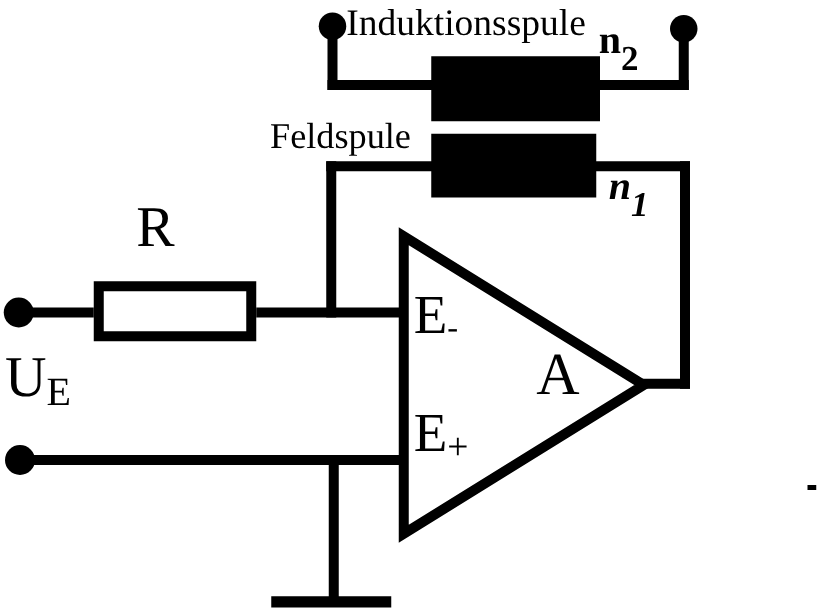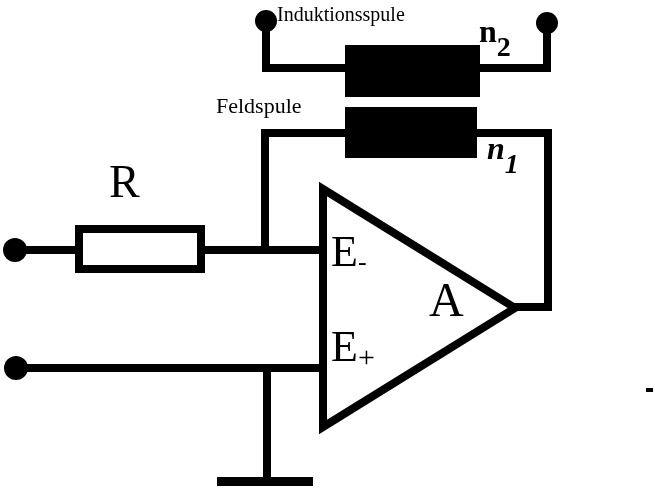--- a/index.html
+++ b/index.html
@@ -21,22 +21,22 @@
     box-sizing: border-box;
   }
   .opamp { position: absolute; }
   .label {
     position: absolute;
     color: #000000;
     line-height: 1;
     white-space: nowrap;
   }
   .label sub { line-height: 0; font-family: "Liberation Serif", serif; }
-  .lbl-coiltext { font-size: 20px; }
-  .lbl-feldtext { font-size: 22px; }
+  .lbl-coiltext { font-size: 30px; }
+  .lbl-feldtext { font-size: 29px; }
   .lbl-turns { font-size: 32px; font-weight: bold; }
   .lbl-turns sub { font-size: 28px; vertical-align: -14px; }
   .lbl-R  { font-size: 46px; }
   .lbl-U  { font-size: 46px; }
   .lbl-U sub { font-size: 32px; vertical-align: -7px; }
   .lbl-E  { font-size: 44px; }
   .lbl-E sub.minus { font-size: 26px; vertical-align: -4px; }
   .lbl-E sub.plus  { font-size: 30px; vertical-align: -6px; }
   .lbl-A  { font-size: 48px; }
   .stray  { position: absolute; background: #000000; }
@@ -81,20 +81,21 @@
   <div class="label lbl-coiltext" style="left:277px; top:4px;">Induktionsspule</div>
 
   <div class="label lbl-turns" style="left:479px; top:15px;"><span>n</span><sub>2</sub></div>
 
   <div class="label lbl-feldtext" style="left:216px; top:95px;">Feldspule</div>
 
   <div class="label lbl-turns" style="left:487px; top:132px;font-style:italic;"><span>n</span><sub>1</sub></div>
 
   <div class="label lbl-R" style="left:109px; top:159px;">R</div>
 
+  <div class="label lbl-U" style="left:4px; top:279px;"><span>U</span><sub>E</sub></div>
 
   <div class="label lbl-E" style="left:331px; top:230px;"><span>E</span><sub class="minus">-</sub></div>
 
   <div class="label lbl-E" style="left:331px; top:325px;"><span>E</span><sub class="plus">+</sub></div>
 
   <div class="label lbl-A" style="left:429px; top:276px;">A</div>
 
   <div class="stray" style="left:646px; top:388px; width:7px; height:4px;"></div>
 
 </div>

